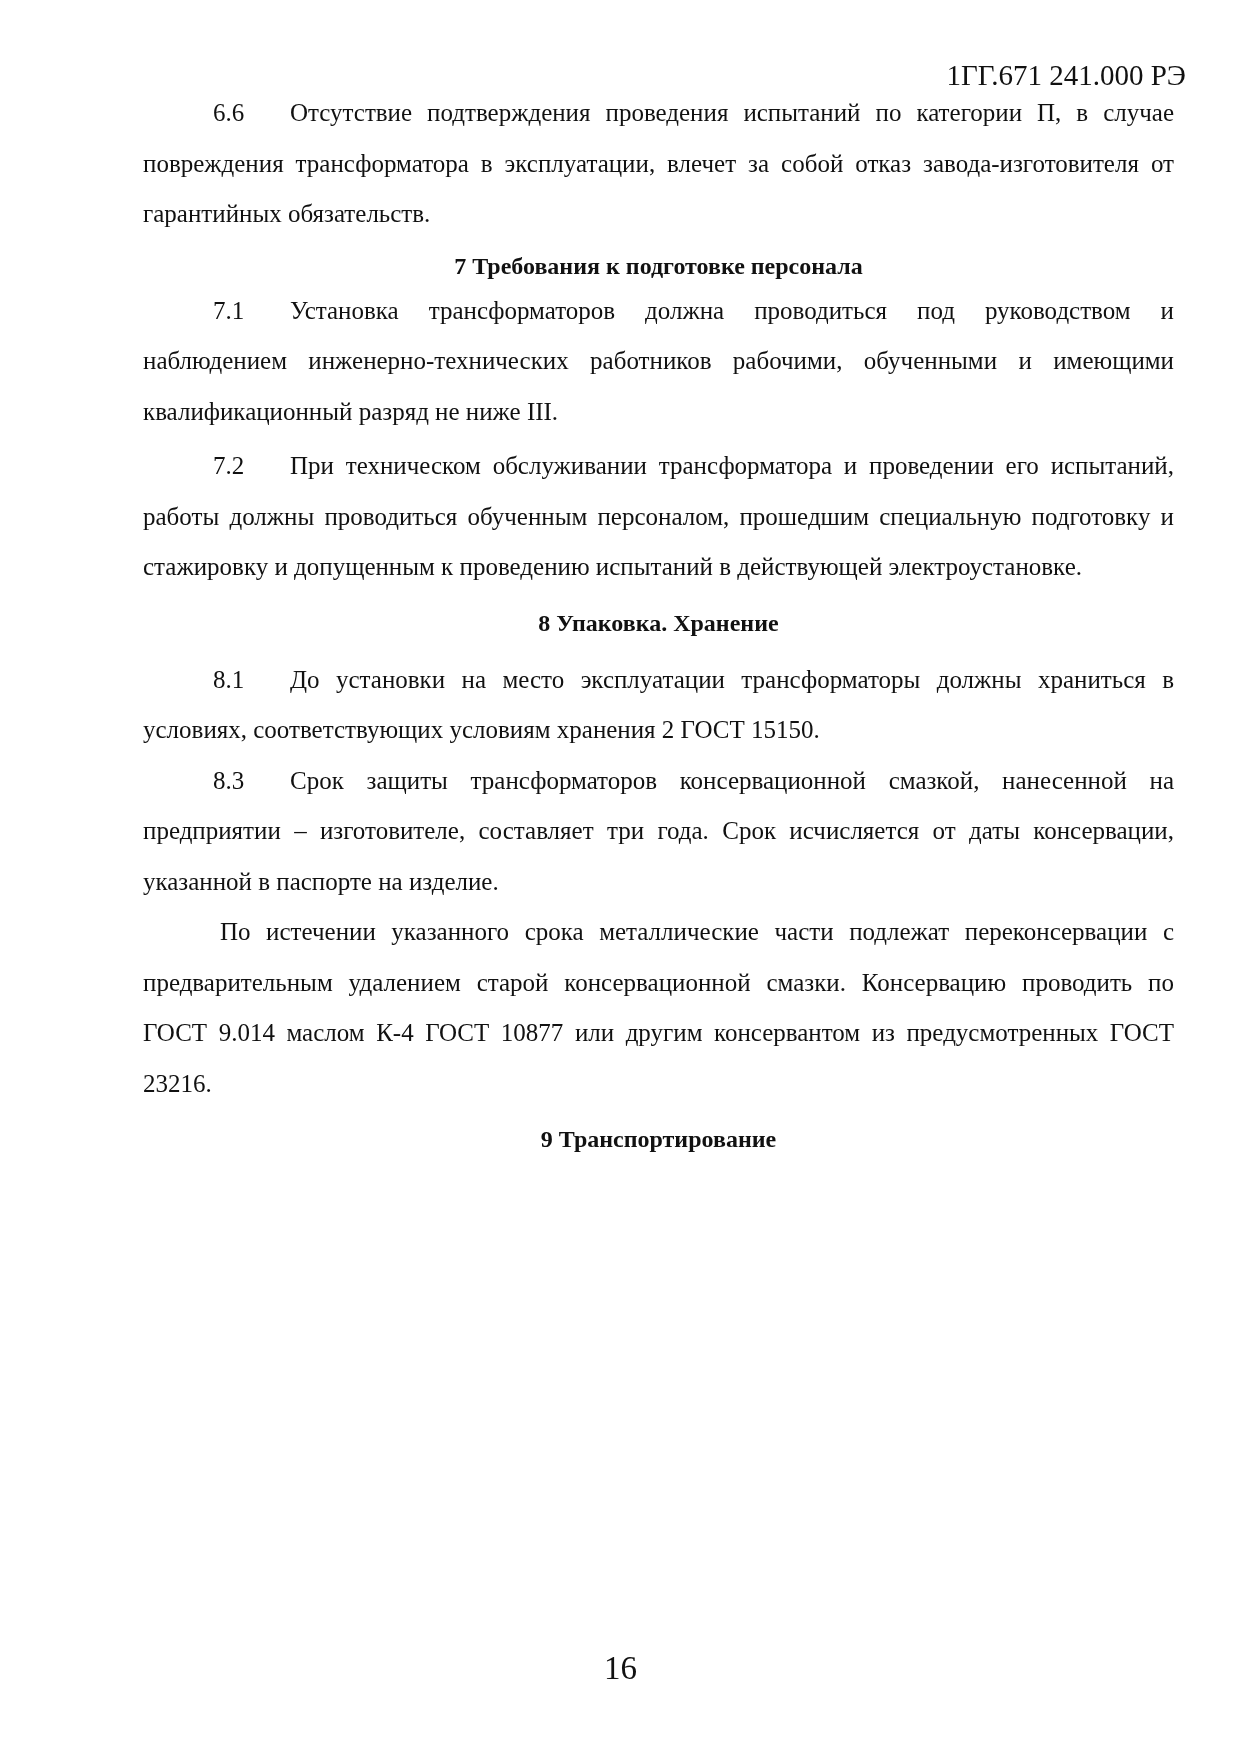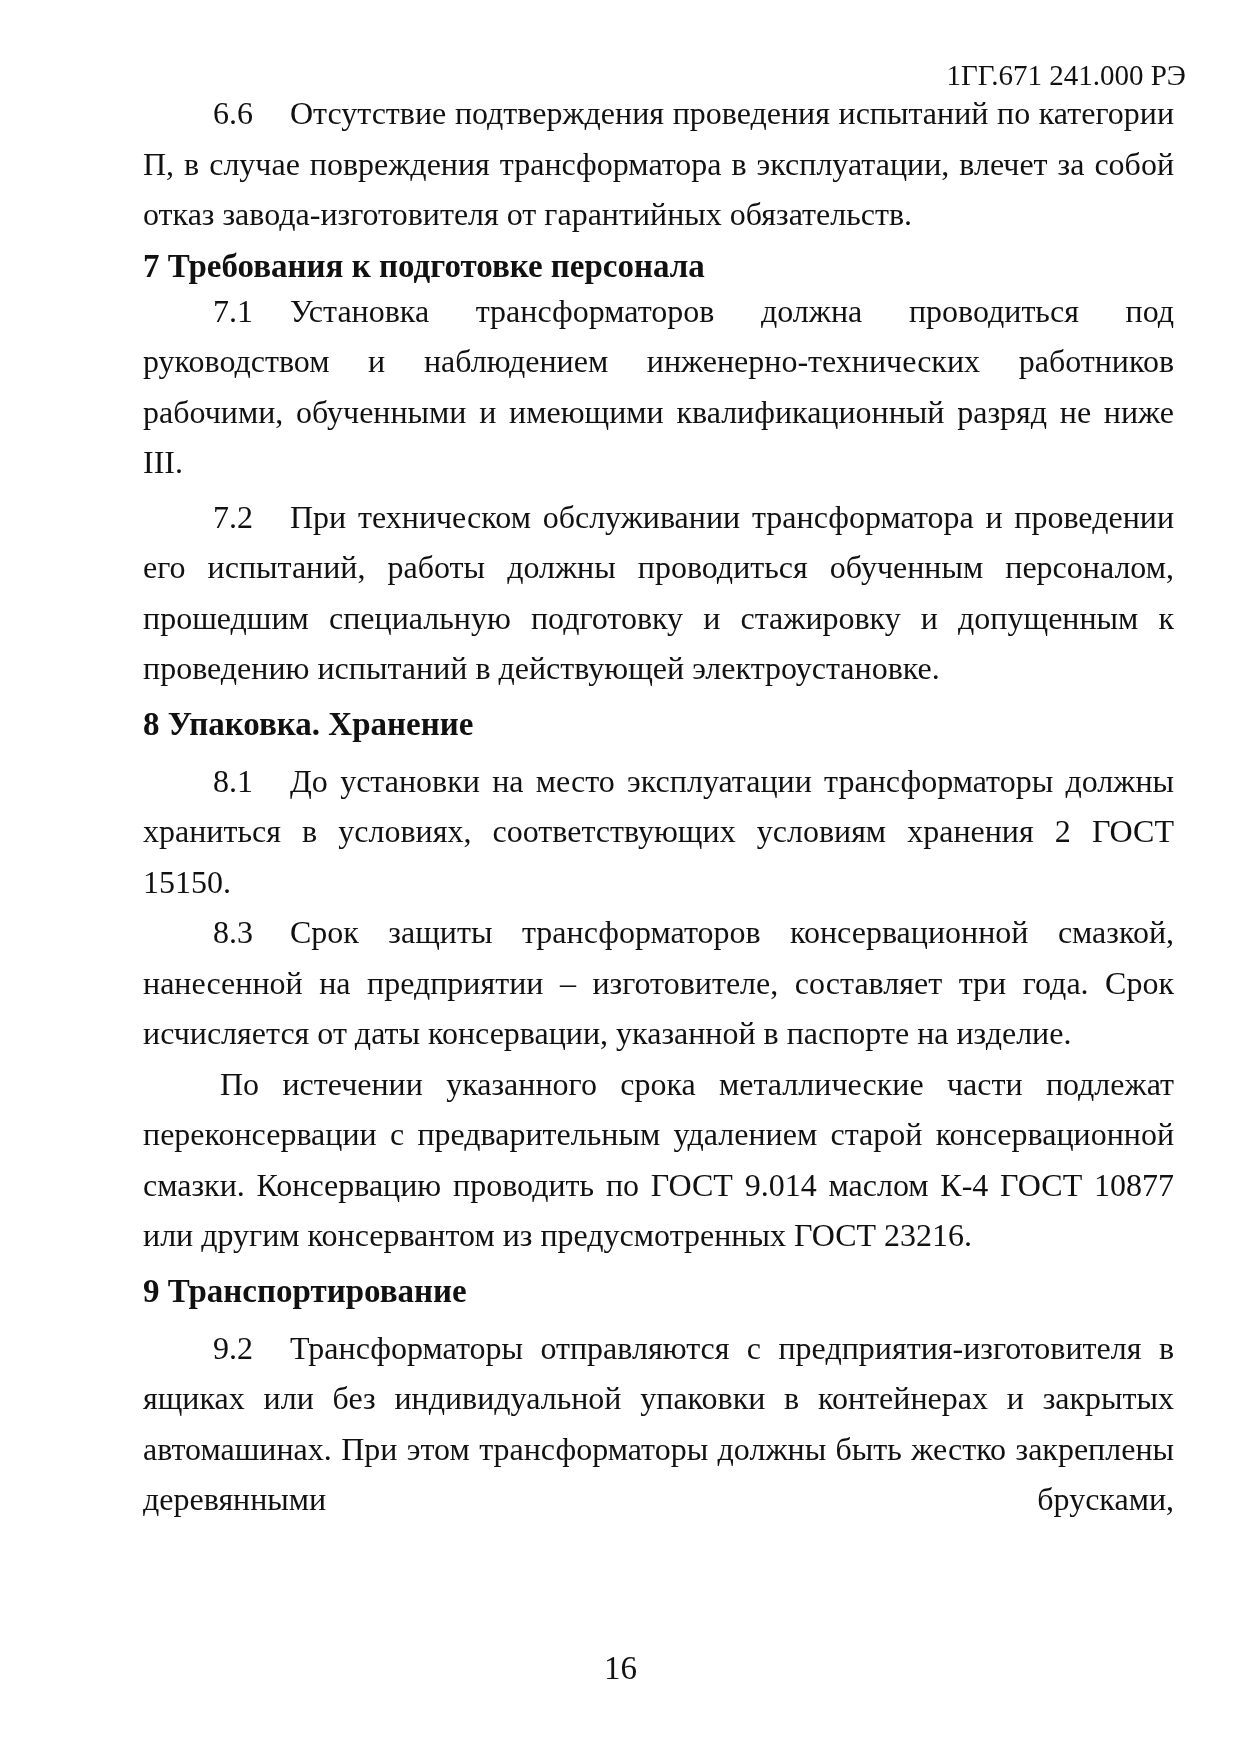--- a/index.html
+++ b/index.html
@@ -9,28 +9,28 @@
     color: #111111;
   }
   .doc-code {
     position: absolute; top: 60px; right: 55px;
     font-size: 29px; line-height: 30px;
   }
   .page-content {
     position: absolute; left: 143px; top: 88px; width: 1031px;
   }
   .para {
-    font-size: 32px; line-height: 50.5px;
+    font-size: 25px; line-height: 50.5px;
     text-align: justify; text-align-last: left;
     margin: 0;
   }
   .para .num { display: inline-block; width: 77px; padding-left: 70px; }
   .para.indent { text-indent: 77px; }
   .heading {
-    font-size: 33px; line-height: 44px; text-align: left;
+    font-size: 24px; line-height: 44px; text-align: center;
     margin: 22px 0 0 0;
   }
   .h7 { margin-top: 4px; margin-bottom: -2px; }
   .h8 { margin-top: 8px; margin-bottom: 10px; }
   .h9 { margin-top: 8px; margin-bottom: 10px; }
   .gap { height: 4px; }
   .page-number {
     position: absolute; top: 1650px; left: 0; width: 1241px;
     text-align: center; font-size: 33px;
   }
@@ -51,17 +51,16 @@
   <p class="para"><span class="num">7.2</span><span>При техническом обслуживании трансформатора и проведении его испытаний, работы должны проводиться обученным персоналом, прошедшим специальную подготовку и стажировку и допущенным к проведению испытаний в действующей электроустановке.</span></p>
 
   <h2 class="heading h8">8 Упаковка. Хранение</h2>
 
   <p class="para"><span class="num">8.1</span><span>До установки на место эксплуатации трансформаторы должны храниться в условиях, соответствующих условиям хранения 2 ГОСТ 15150.</span></p>
   <p class="para"><span class="num">8.3</span><span>Срок защиты трансформаторов консервационной смазкой, нанесенной на предприятии – изготовителе, составляет три года. Срок исчисляется от даты консервации, указанной в паспорте на изделие.</span></p>
   <p class="para indent" style="padding-left:0;"><span>По истечении указанного срока металлические части подлежат переконсервации с предварительным удалением старой консервационной смазки. Консервацию проводить по ГОСТ 9.014 маслом К-4 ГОСТ 10877 или другим консервантом из предусмотренных ГОСТ 23216.</span></p>
 
   <h2 class="heading h9">9 Транспортирование</h2>
 
-  <p class="para" style="text-align-last: justify;"><span class="num">9.2</span><span>Трансформаторы отправляются с предприятия-изготовителя в ящиках или без индивидуальной упаковки в контейнерах и закрытых автомашинах. При этом трансформаторы должны быть жестко закреплены деревянными брусками,</span></p>
 
 </div>
 
 <div class="page-number">16</div>
 
 </body></html>

